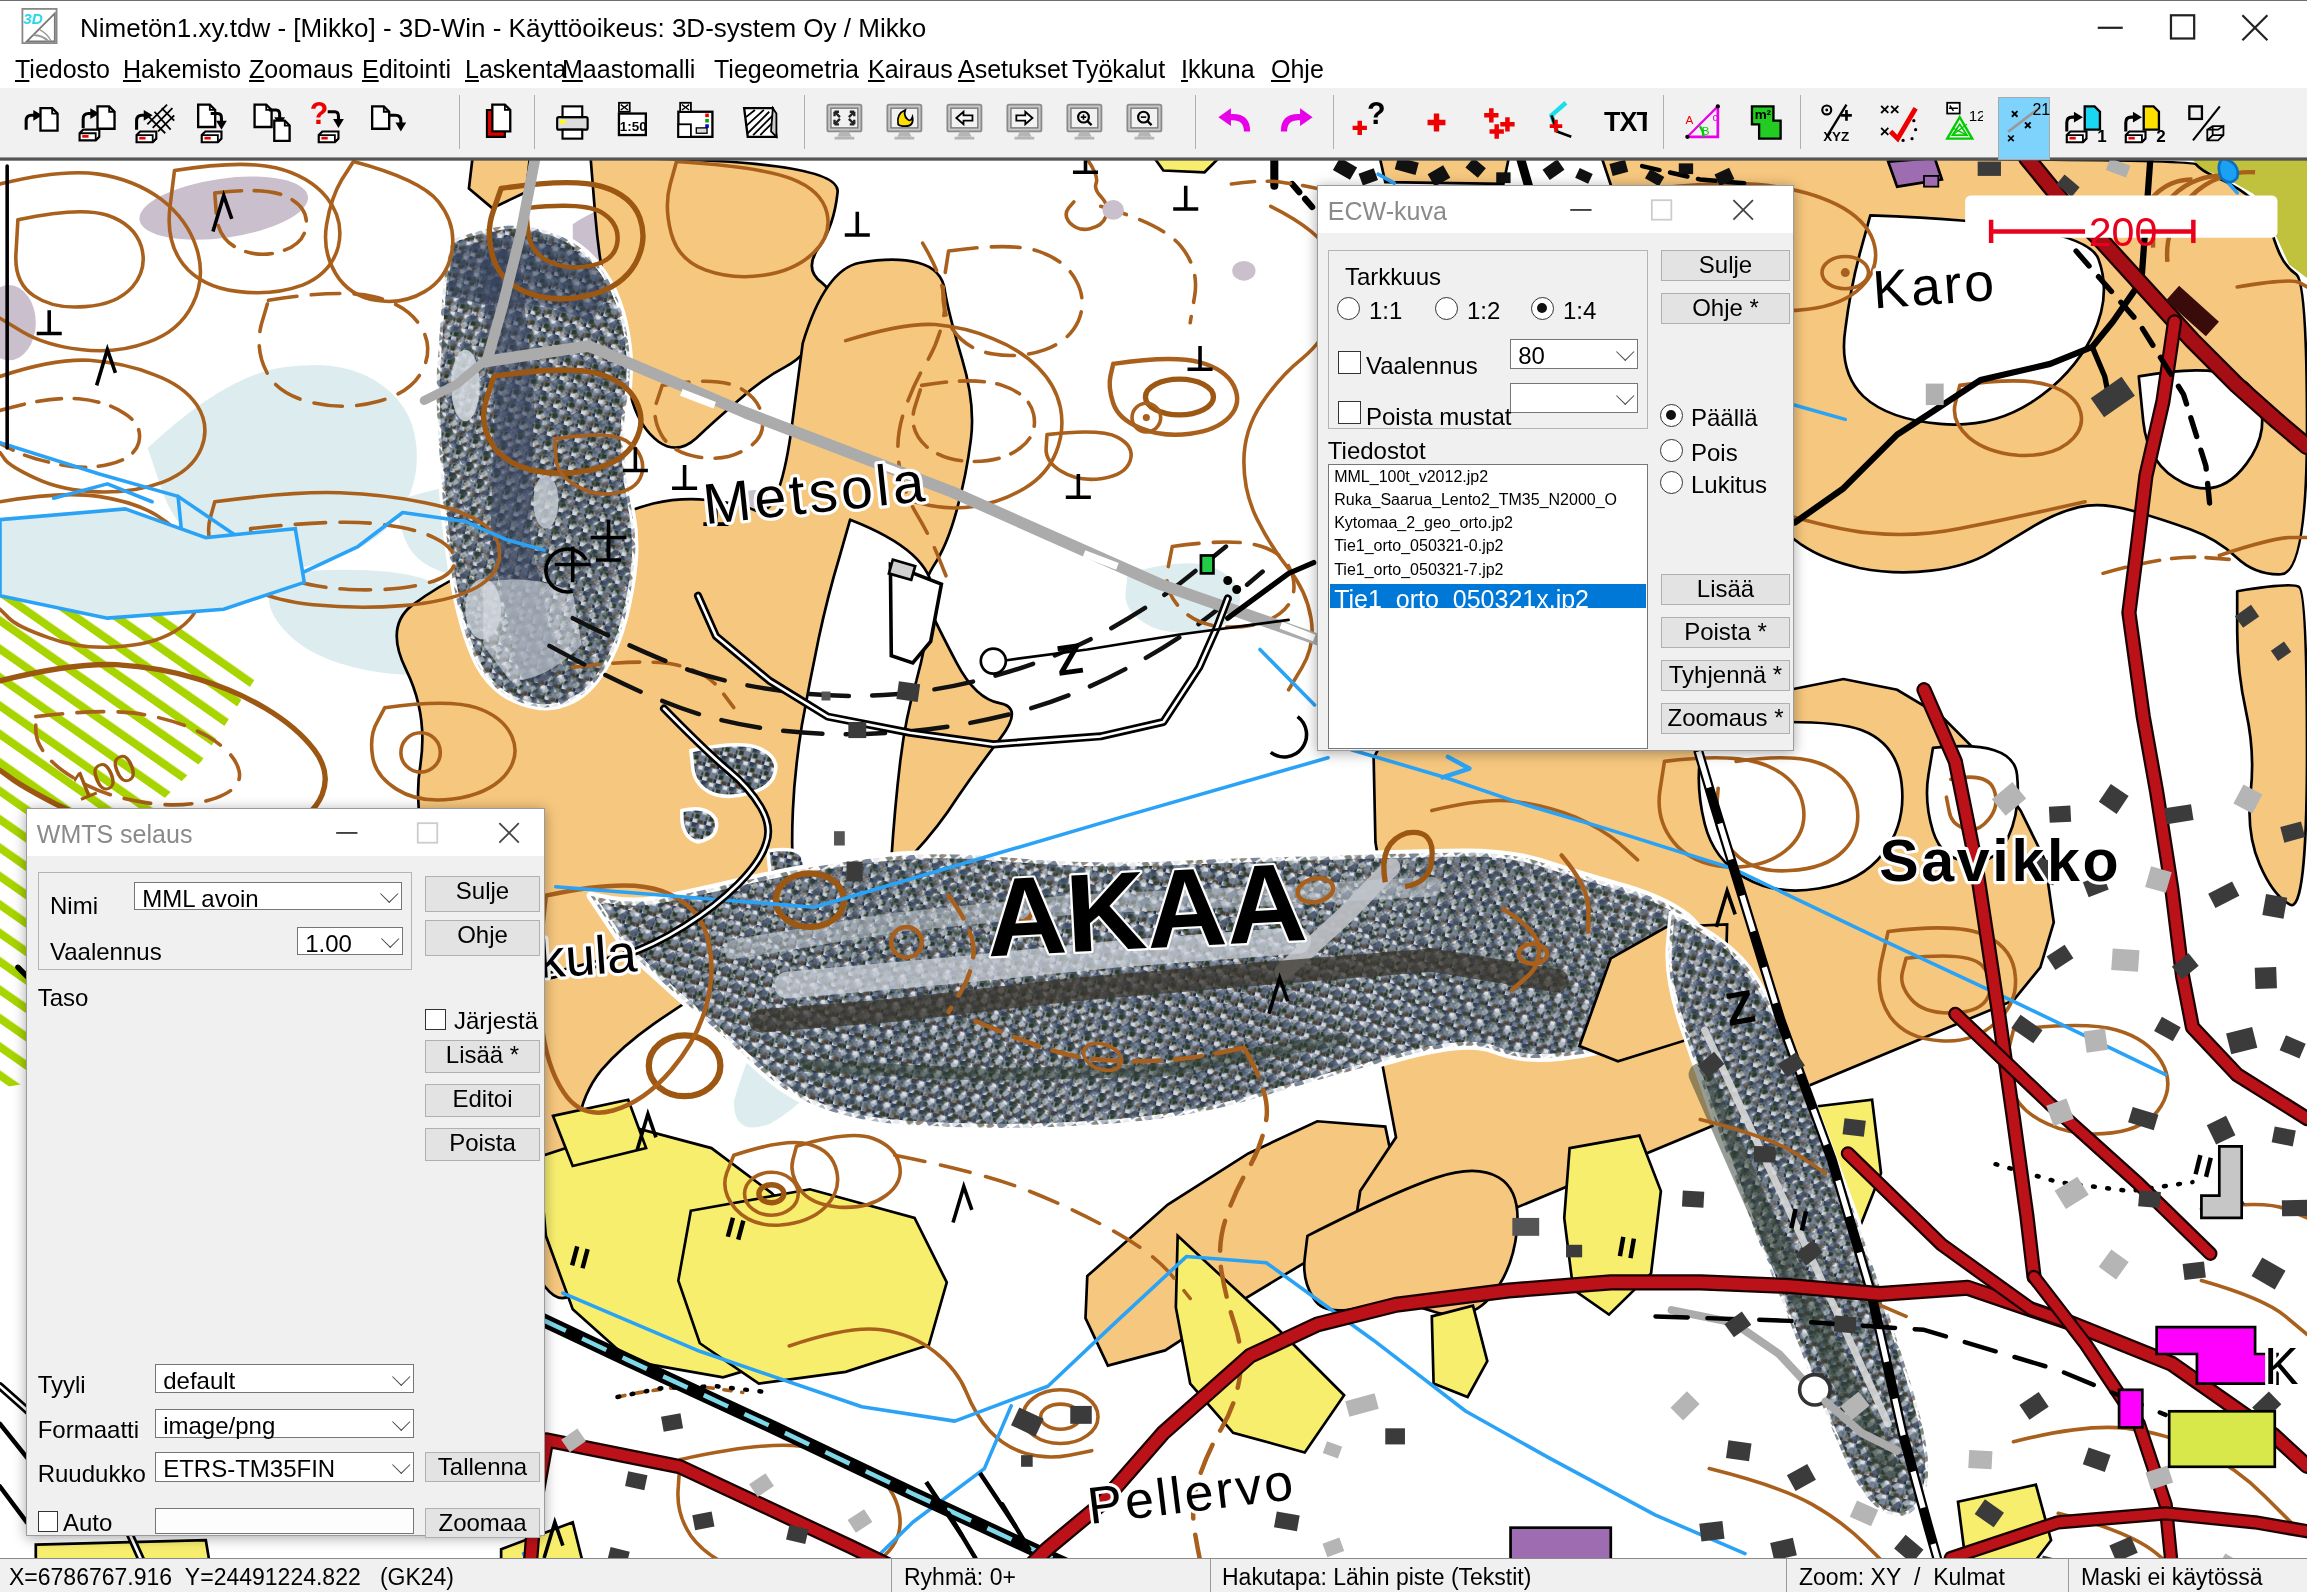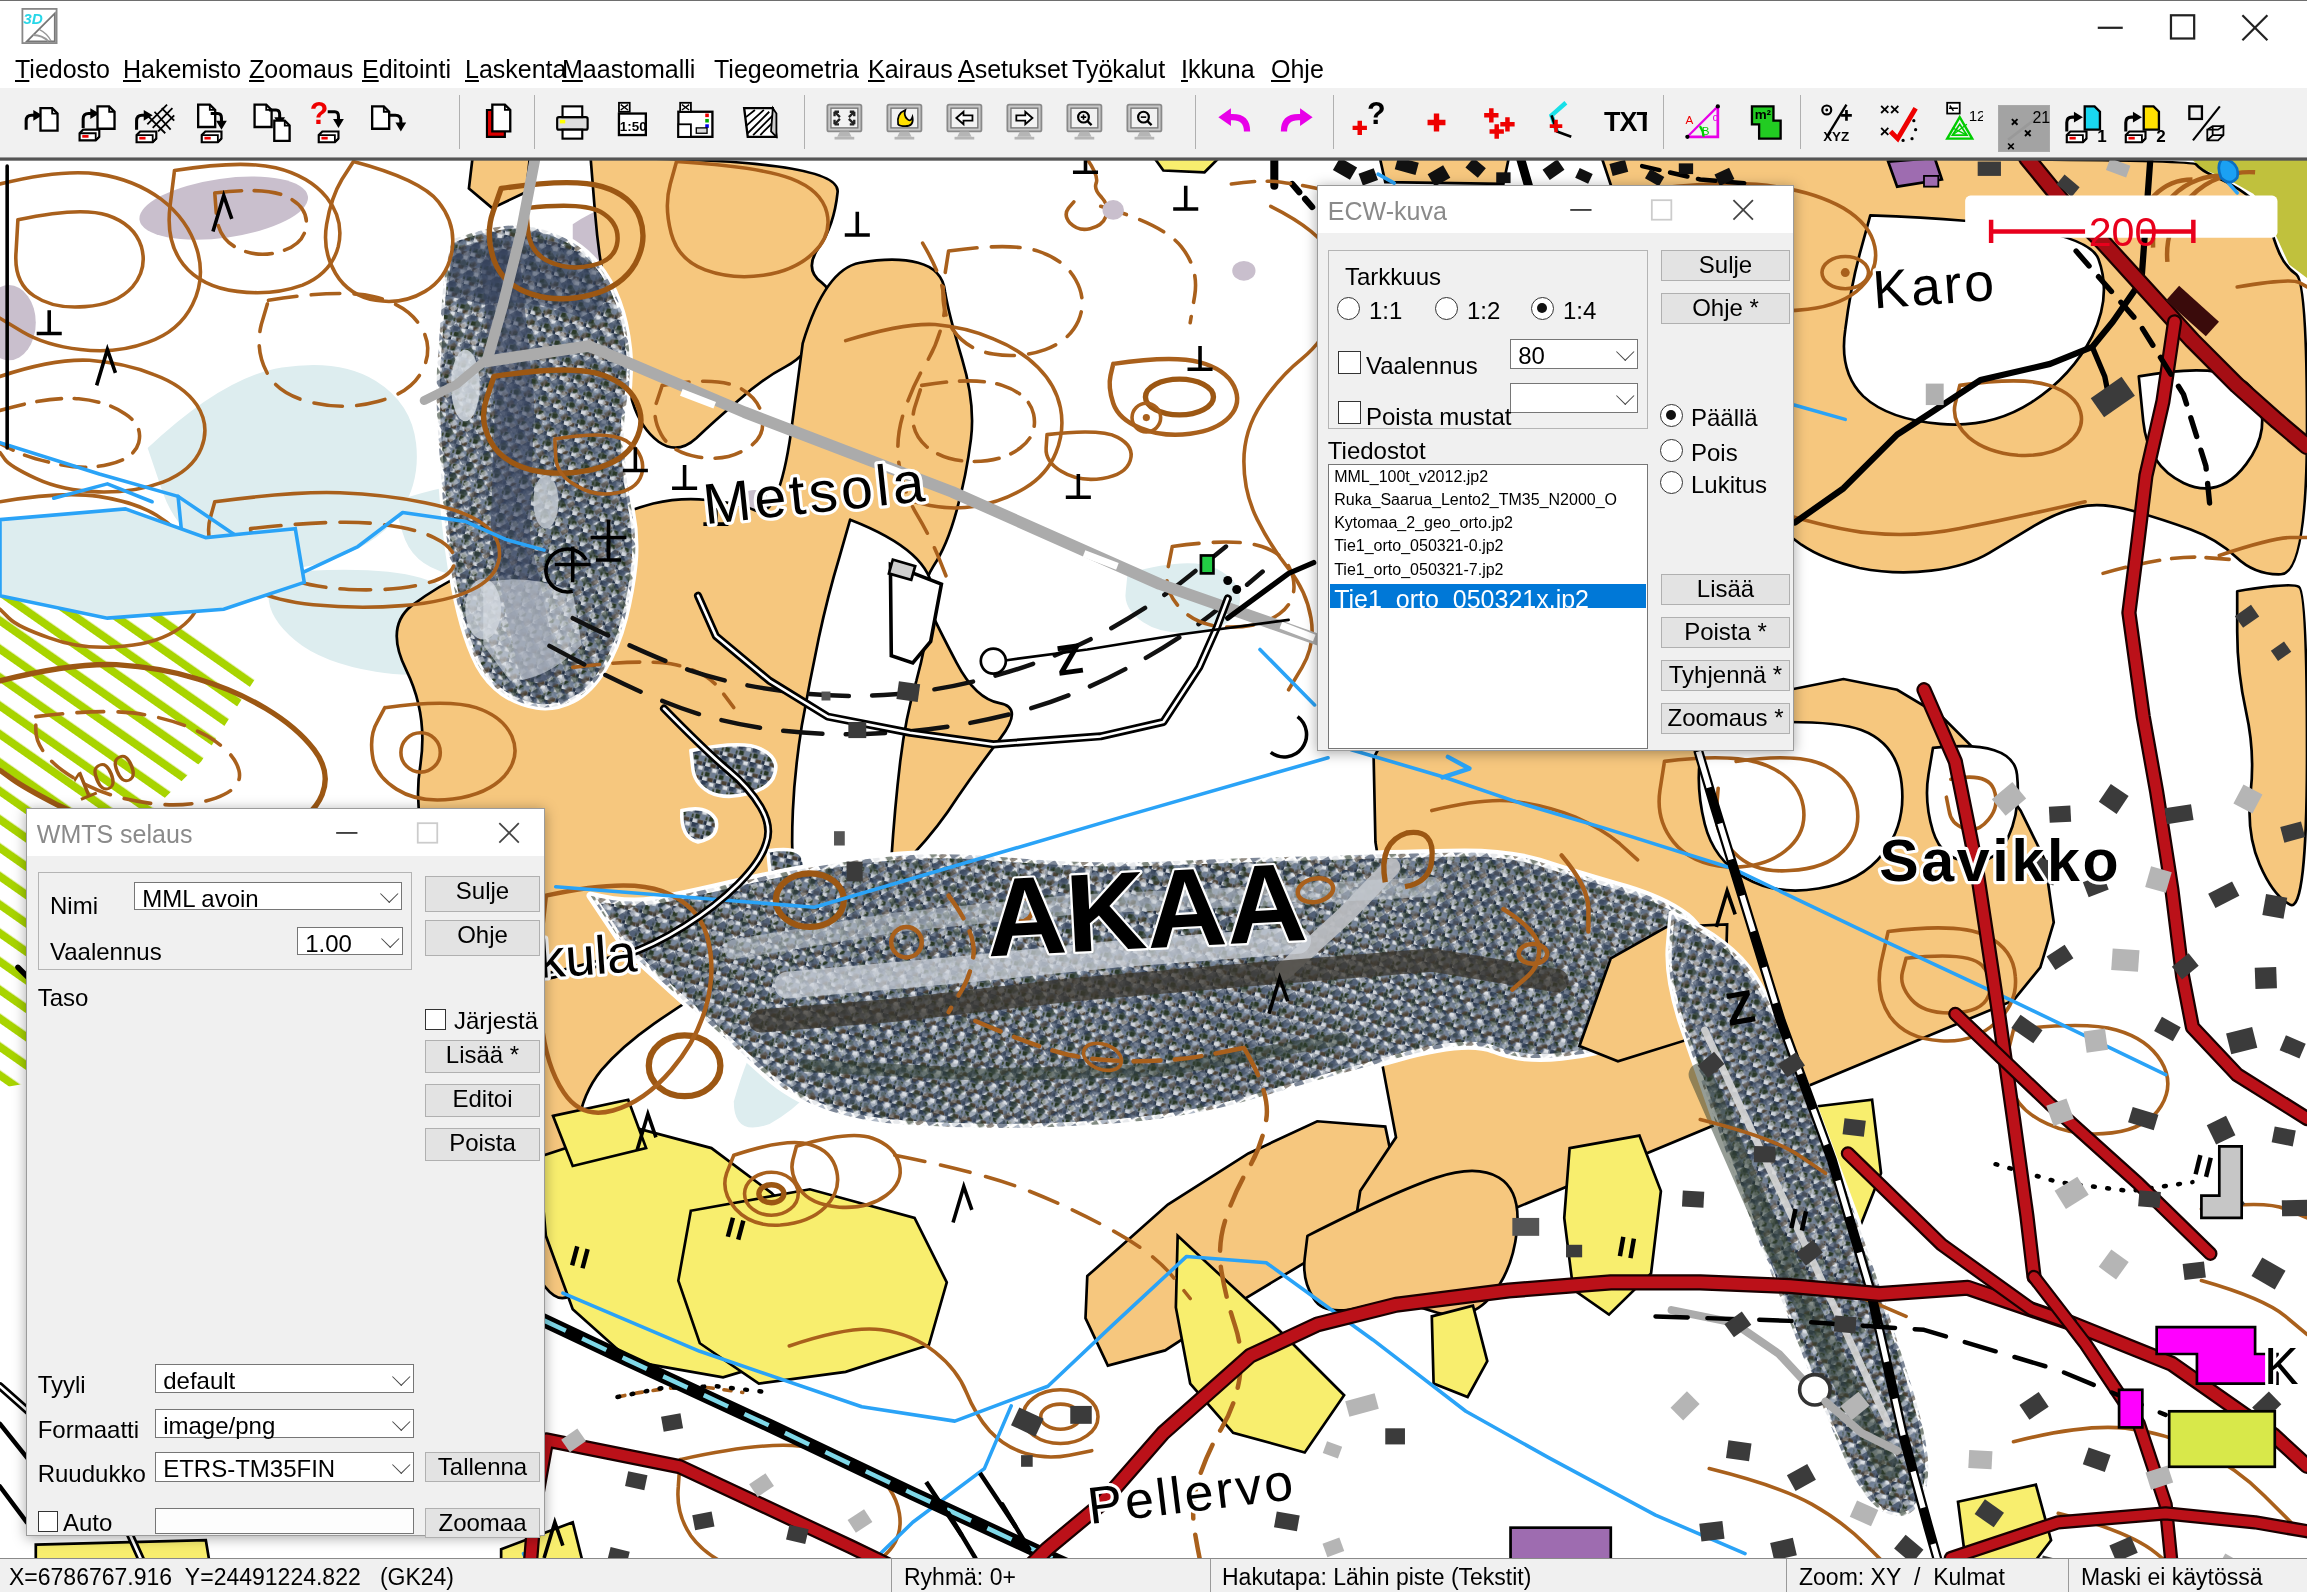--- a/index.html
+++ b/index.html
@@ -465,20 +465,21 @@
 </svg>
 
 <div class="abs" id="titlebar">
  <svg class="abs" style="left:19.7px;top:7.2px" width="39" height="36" viewBox="0 0 40 40">
   <rect x="1" y="1" width="38" height="38" fill="#fff" stroke="#888" stroke-width="2"></rect>
   <path d="M37 37 L6 37 L37 6 Z" fill="none" stroke="#777" stroke-width="2"></path>
   <path d="M30 37 A24 24 0 0 0 13 30" fill="none" stroke="#999" stroke-width="2"></path>
   <path d="M33 37 A28 28 0 0 0 20 24" fill="none" stroke="#999" stroke-width="1.5"></path>
   <text x="2" y="18" font-size="17" font-weight="bold" font-style="italic" fill="#28d7e8" font-family="Liberation Sans">3D</text>
  </svg>
+ <div class="abs" id="title-text">Nimetön1.xy.tdw - [Mikko] - 3D-Win - Käyttöoikeus: 3D-system Oy / Mikko</div>
  <svg class="abs" style="left:2076px;top:0" width="231" height="50" viewBox="0 0 258 56">
   <line x1="24" y1="30" x2="52" y2="30" stroke="#222" stroke-width="2.5"></line>
   <rect x="106" y="16" width="26" height="26" fill="none" stroke="#222" stroke-width="2.5"></rect>
   <line x1="186" y1="16" x2="214" y2="44" stroke="#222" stroke-width="2.5"></line>
   <line x1="214" y1="16" x2="186" y2="44" stroke="#222" stroke-width="2.5"></line>
  </svg>
 </div>
 
 <div class="abs" id="menubar">
  <div class="mi" style="left:15px"><u>T</u>iedosto</div>
@@ -692,21 +693,21 @@
           <circle cx="28" cy="44" r="1.8" fill="#000"></circle>
         </svg></div>
 <div class="tbi" style="left:1940px;width:43px;height:47px"><svg width="43" height="43" viewBox="0 0 48 48">
           <rect x="8" y="2" width="14" height="12" fill="#fff" stroke="#000" stroke-width="2"></rect>
           <path d="M10 8 L20 8 M11 5 L15 11" stroke="#000" stroke-width="1.6"></path>
           <path d="M8 42 L22 18 L36 42 Z" fill="none" stroke="#0c0" stroke-width="2.6"></path>
           <path d="M14 38 L22 26 L30 38 Z" fill="none" stroke="#0c0" stroke-width="2"></path>
           <path d="M14 38 L30 26 M14 30 L30 38" stroke="#0c0" stroke-width="1.6"></path>
           <text x="32" y="22" font-size="17" fill="#000" font-family="Liberation Sans">12</text>
         </svg></div>
-<div class="tbi" style="left:1998px;width:52px;height:47px;top:17px;border:0.9px solid #aaa;background:#a3a3a3"><svg width="52" height="45" viewBox="0 0 48 48" preserveAspectRatio="xMidYMid meet">
+<div class="tbi" style="left:1998px;width:52px;height:63px;top:9px;border:0.9px solid #aaa;background:#7dd3fc"><svg width="52" height="45" viewBox="0 0 48 48" preserveAspectRatio="xMidYMid meet">
           <path d="M6 36 L40 10" stroke="#999" stroke-width="3"></path>
           <path d="M10 14 L16 20 M16 14 L10 20" stroke="#000" stroke-width="2"></path>
           <path d="M24 26 L30 32 M30 26 L24 32" stroke="#000" stroke-width="2"></path>
           <text x="32" y="18" font-size="17" fill="#000" font-family="Liberation Sans">21</text>
           <path d="M6 40 L12 46 M12 40 L6 46" stroke="#000" stroke-width="1.8"></path>
         </svg></div>
 <div class="tbi" style="left:2065px;width:43px;height:47px"><svg width="43" height="43" viewBox="0 0 48 48">
           <path d="M2 34 L2 24 Q2 18 8 18 L12 18" fill="none" stroke="#000" stroke-width="3.4"></path>
           <path d="M10 12 L20 18 L10 24 Z" fill="#000"></path>
           <path d="M22 6 L33 6 L39 12 L39 32 L22 32 Z" fill="#19d7f0" stroke="#000" stroke-width="2.6"></path>

